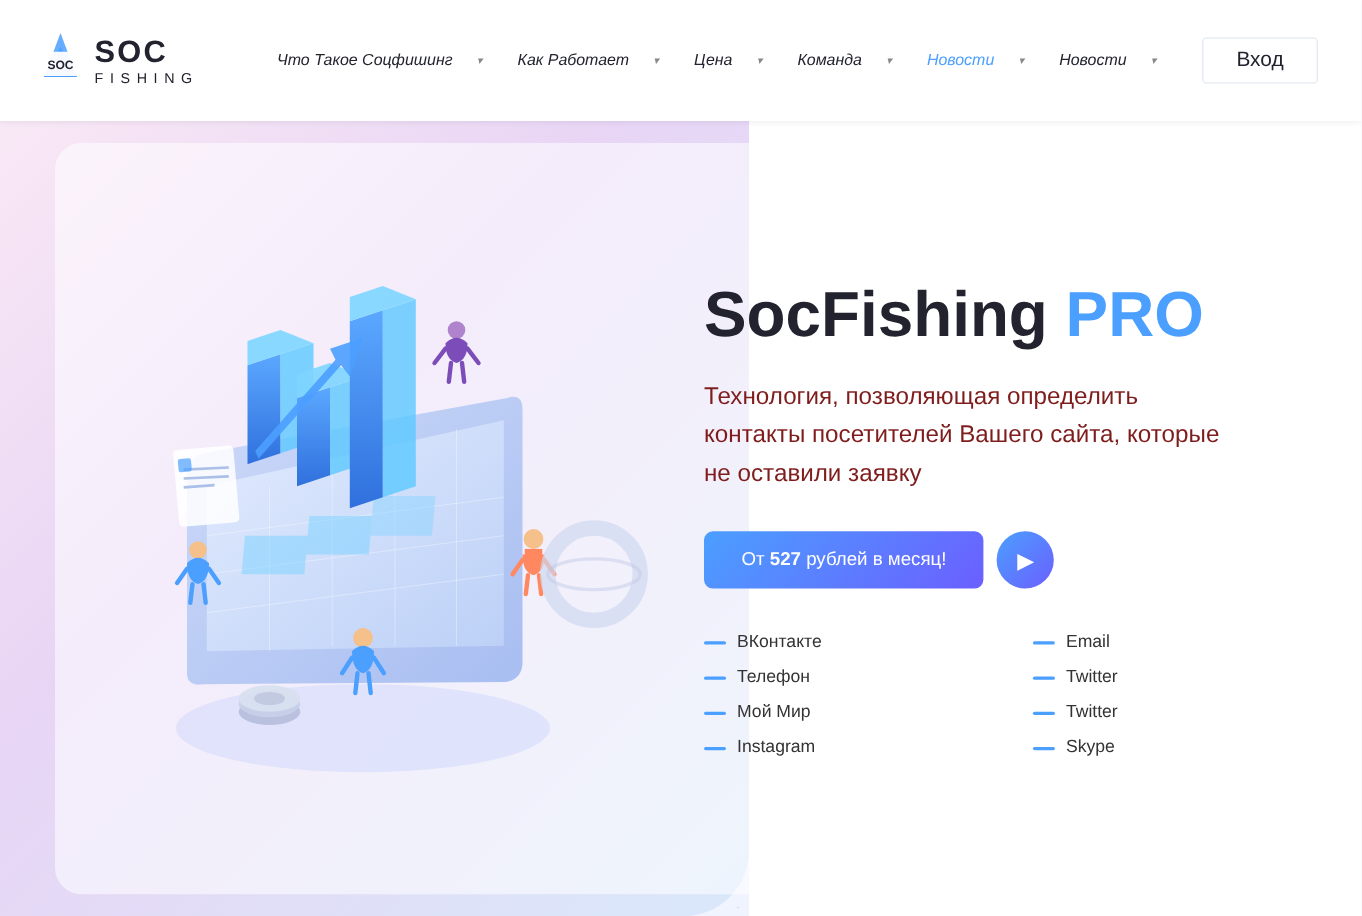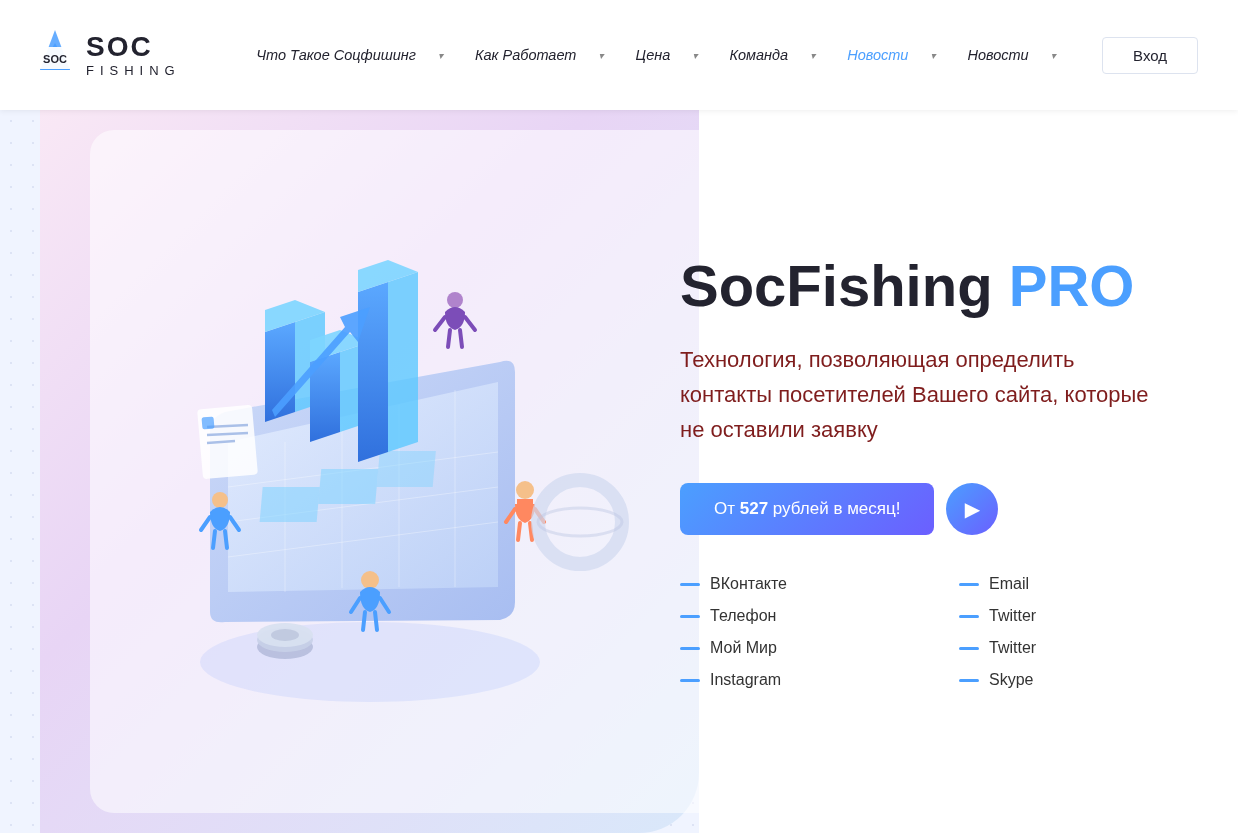--- a/index.html
+++ b/index.html
@@ -117,37 +117,36 @@
       color: #888;
       margin-left: 2px;
     }
 
     .nav-login {
       background: #fff;
       border: 1.5px solid #dde3ef;
       color: #23232f;
       padding: 9px 30px;
       border-radius: 4px;
-      font-size: 15px;
+      font-size: 19px;
       cursor: pointer;
       font-weight: 500;
       white-space: nowrap;
       transition: background 0.2s, color 0.2s;
     }
 
     
     .hero {
       position: relative;
       z-index: 1;
       display: flex;
       align-items: flex-end;
       min-height: 723px;
       padding: 0;
       overflow: hidden;
-      margin-left: 40px;
     }
 
     
     .hero-bg-pink {
       position: absolute;
       left: 0; top: 0; bottom: 0;
       width: 55%;
       background: linear-gradient(135deg, #f9e8f5 0%, #e8d5f5 40%, #d9e8fa 100%);
       z-index: 0;
       border-radius: 0 0 60px 0;

